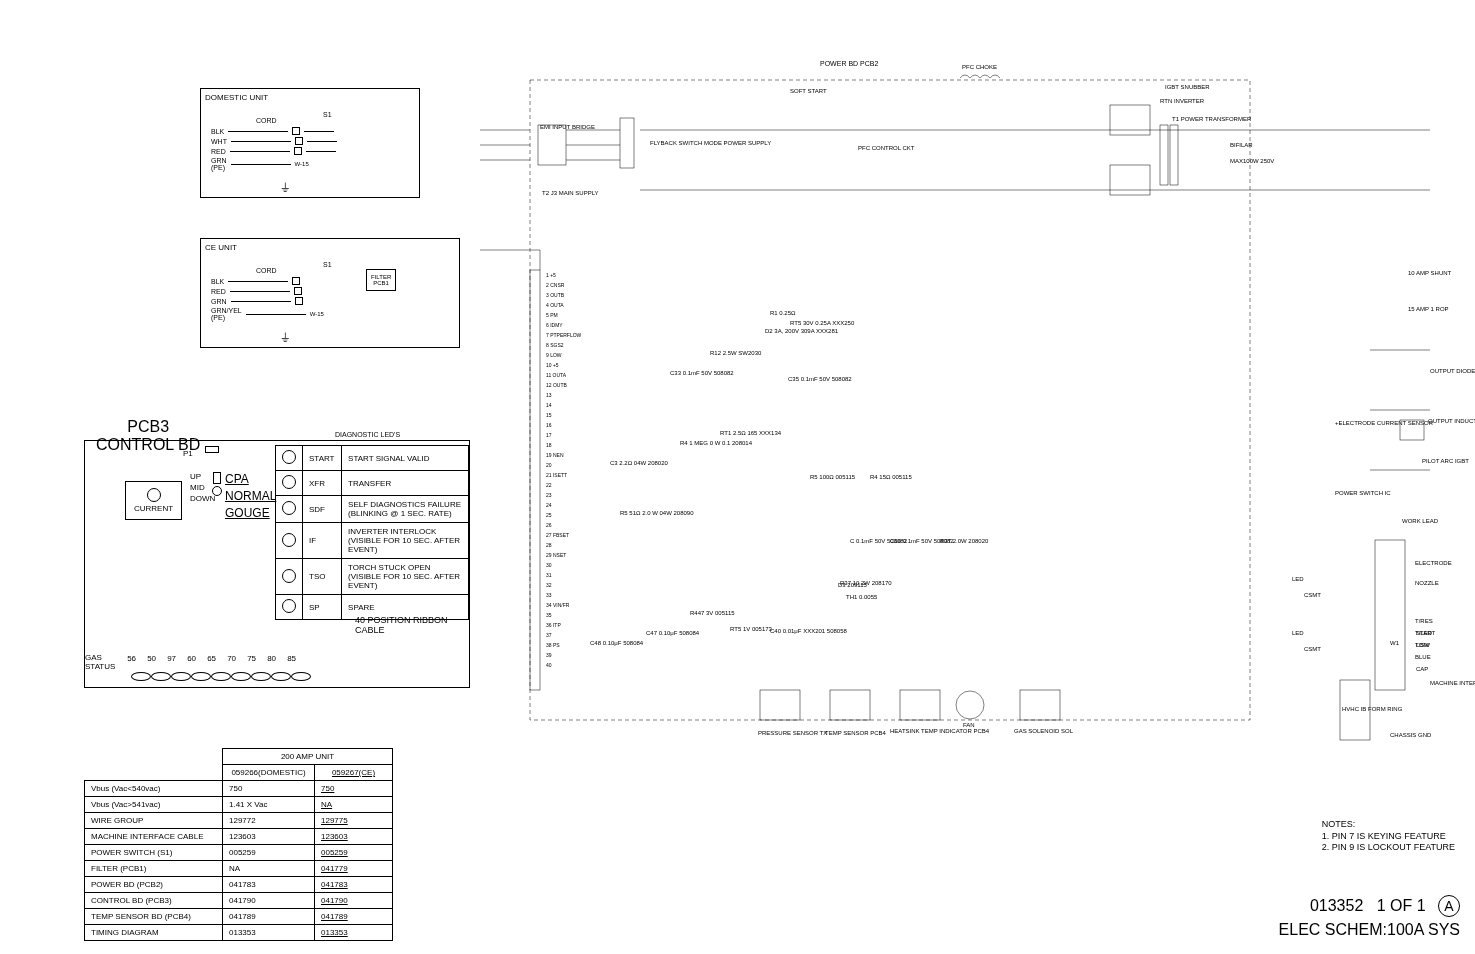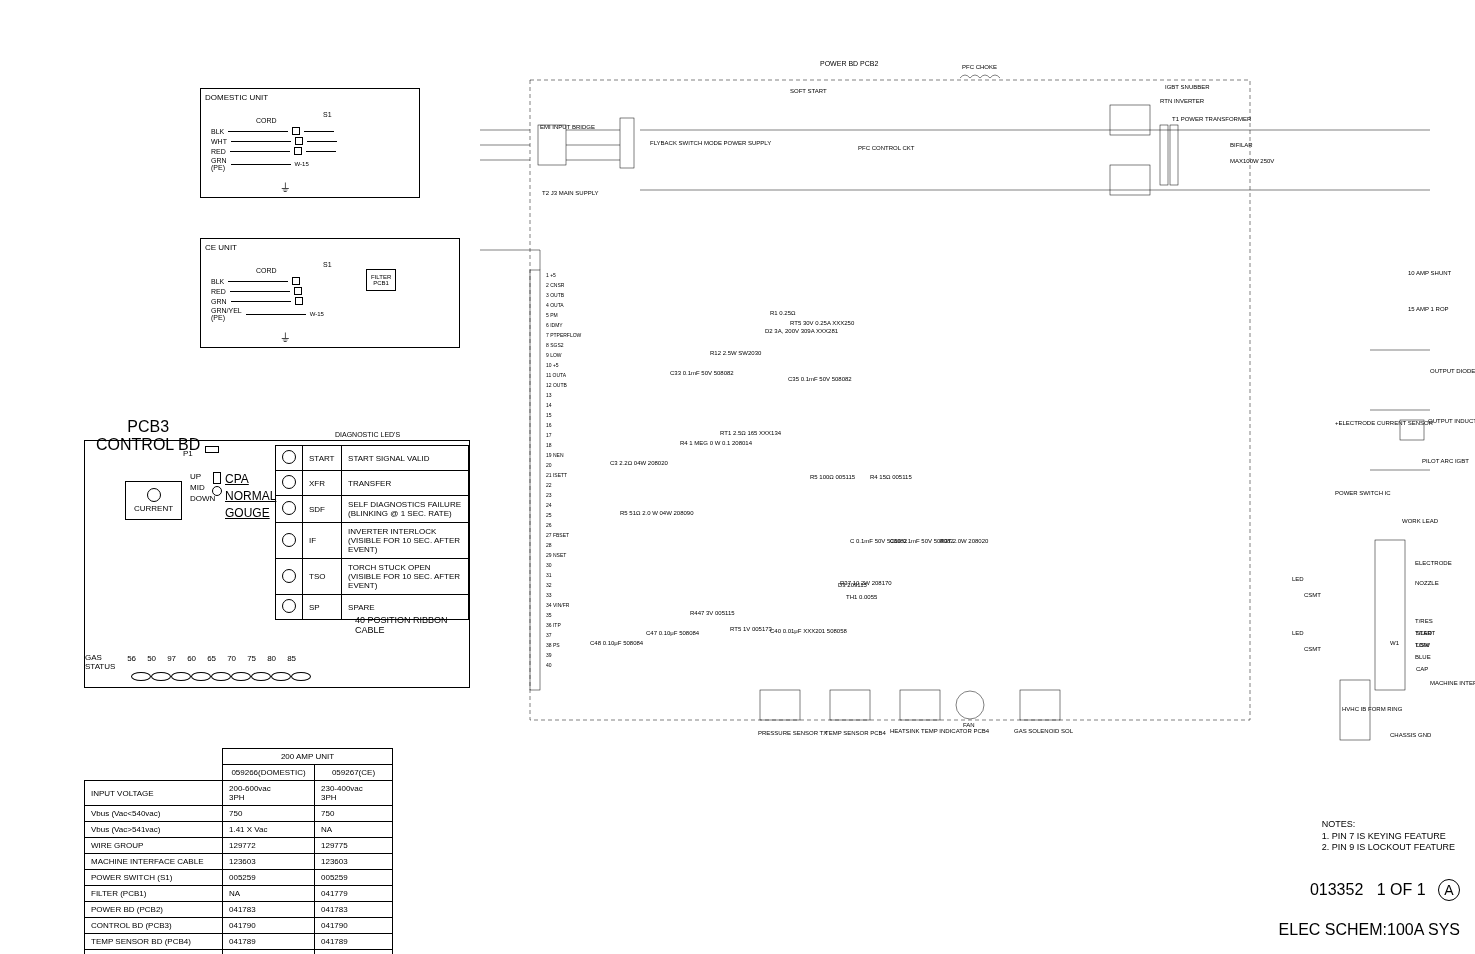--- a/index.html
+++ b/index.html
@@ -1,21 +1,21 @@
 <!DOCTYPE html>
 <html><head>
 <meta charset="utf-8">
 <style>
 * { margin:0; padding:0; box-sizing:border-box; }
 body { font-family: Arial, Helvetica, sans-serif; font-size:8px; color:#000; background:#fff; width:1475px; height:954px; position:relative; }
 .label { position:absolute; font-size:7px; white-space:nowrap; }
 .title-block { position:absolute; right:15px; bottom:15px; text-align:right; }
 .title-block .rev { display:inline-block; border:1px solid #000; border-radius:50%; width:22px; height:22px; line-height:20px; text-align:center; font-size:14px; margin-left:8px; }
 .title-block .line1 { font-size:16px; font-weight:500; }
-.title-block .line2 { font-size:16px; font-weight:500; margin-top:20px; }
+.title-block .line2 { font-size:16px; font-weight:500; margin-top:4px; }
 .notes { position:absolute; right:20px; bottom:100px; font-size:9px; line-height:1.3; }
 
 
 .pcb3-title { position:absolute; left:96px; top:418px; font-size:16px; text-align:center; }
 .pcb3-panel { position:absolute; left:84px; top:440px; width:386px; height:248px; border:1px solid #000; }
 .pcb3-panel .inner { position:relative; width:100%; height:100%; }
 .pcb3-panel .pot-box { position:absolute; left:40px; top:40px; border:1px solid #000; padding:6px 8px; text-align:center; }
 .pcb3-panel .circle { display:inline-block; width:14px; height:14px; border:1px solid #000; border-radius:50%; }
 .pcb3-panel .ud-stack { position:absolute; left:105px; top:30px; font-size:8px; line-height:1.4; text-align:left; }
 .pcb3-panel .cpa-stack { position:absolute; left:140px; top:30px; font-size:12px; line-height:1.4;text-decoration:underline; }
@@ -36,21 +36,21 @@
 .gas-row .nums span { display:inline-block; width:20px; text-align:center; }
 .gas-row .dots span { display:inline-block; width:20px; text-align:center; }
 .gas-row .dot { display:inline-block; width:9px; height:9px; border:1px solid #000; border-radius:50%; }
 
 
 .spec-table { position:absolute; left:84px; top:748px; border-collapse:collapse; font-size:8px; }
 .spec-table th, .spec-table td { border:1px solid #000; padding:3px 6px; text-align:left; font-weight:normal; }
 .spec-table th { text-align:center; }
 .spec-table .w1 { width:138px; }
 .spec-table .w2 { width:92px; }
-.spec-table .w3 { width:78px; }
+.spec-table .w3 { width:78px;text-decoration:underline; }
 
 
 .schem-box { position:absolute; border:1px solid #000; font-size:7px; padding:4px; }
 .schem-box .hdr { font-size:8px; margin-bottom:2px; }
 .wire-row { display:flex; align-items:center; gap:4px; margin:2px 0; }
 .wire-line { width:60px; height:1px; background:#000; }
 .term { width:8px; height:8px; border:1px solid #000; }
 .gnd { font-family:monospace; font-size:12px; }
 
 
@@ -161,27 +161,20 @@
         <th class="w1" style="border:none;"></th>
         <th colspan="2">200 AMP UNIT</th>
       </tr>
     <tr>
         <th class="w1" style="border:none;"></th>
         <th class="w2">059266(DOMESTIC)</th>
         <th class="w3">059267(CE)</th>
       </tr>
   </thead>
   <tbody id="spec-body">
-      <tr>
-        <td class="w1">INPUT VOLTAGE</td>
-  <td class="w2" style="white-space:pre-line">200-600vac
-3PH</td>
-  <td class="w3" style="white-space:pre-line">230-400vac
-3PH</td>
-      </tr>
       <tr>
         <td class="w1">Vbus (Vac&lt;540vac)</td>
   <td class="w2" style="white-space:pre-line">750</td>
   <td class="w3" style="white-space:pre-line">750</td>
       </tr>
       <tr>
         <td class="w1">Vbus (Vac&gt;541vac)</td>
   <td class="w2" style="white-space:pre-line">1.41 X Vac</td>
   <td class="w3" style="white-space:pre-line">NA</td>
       </tr>

